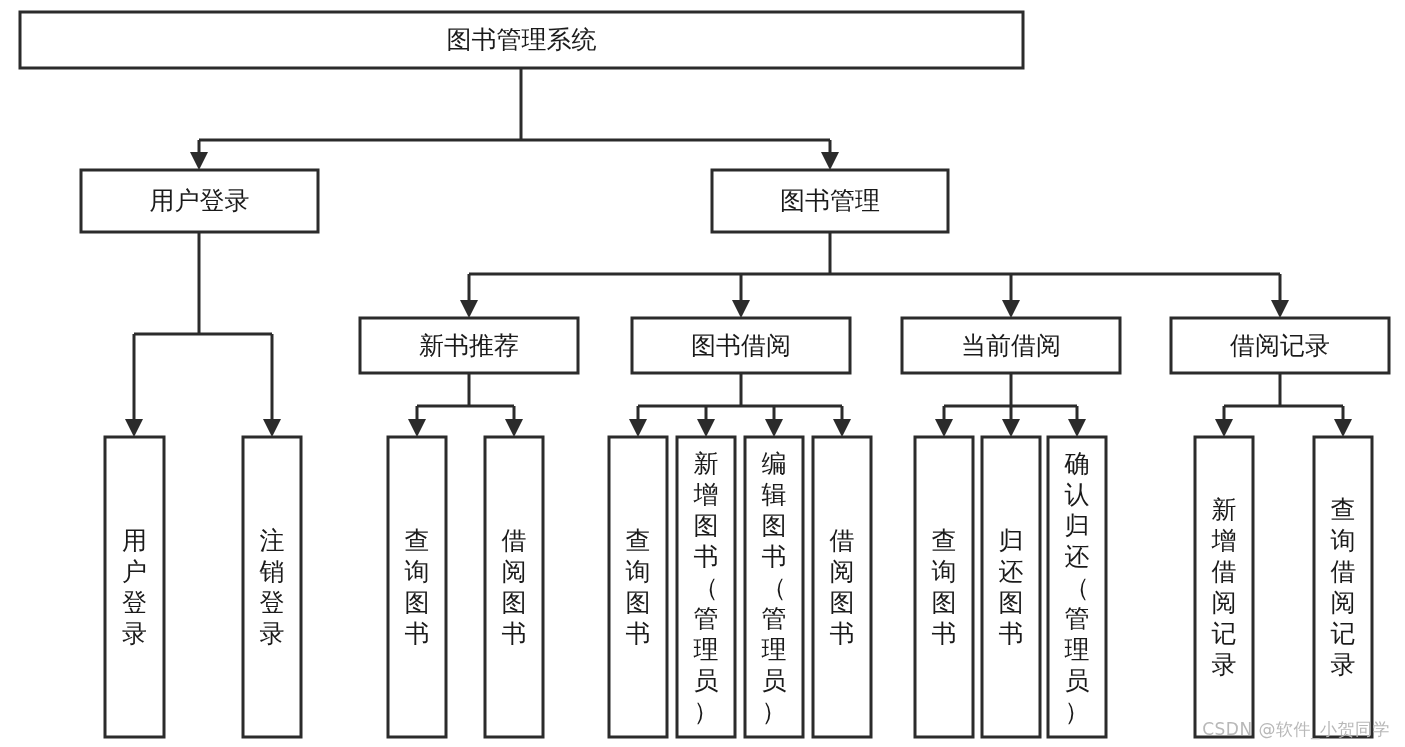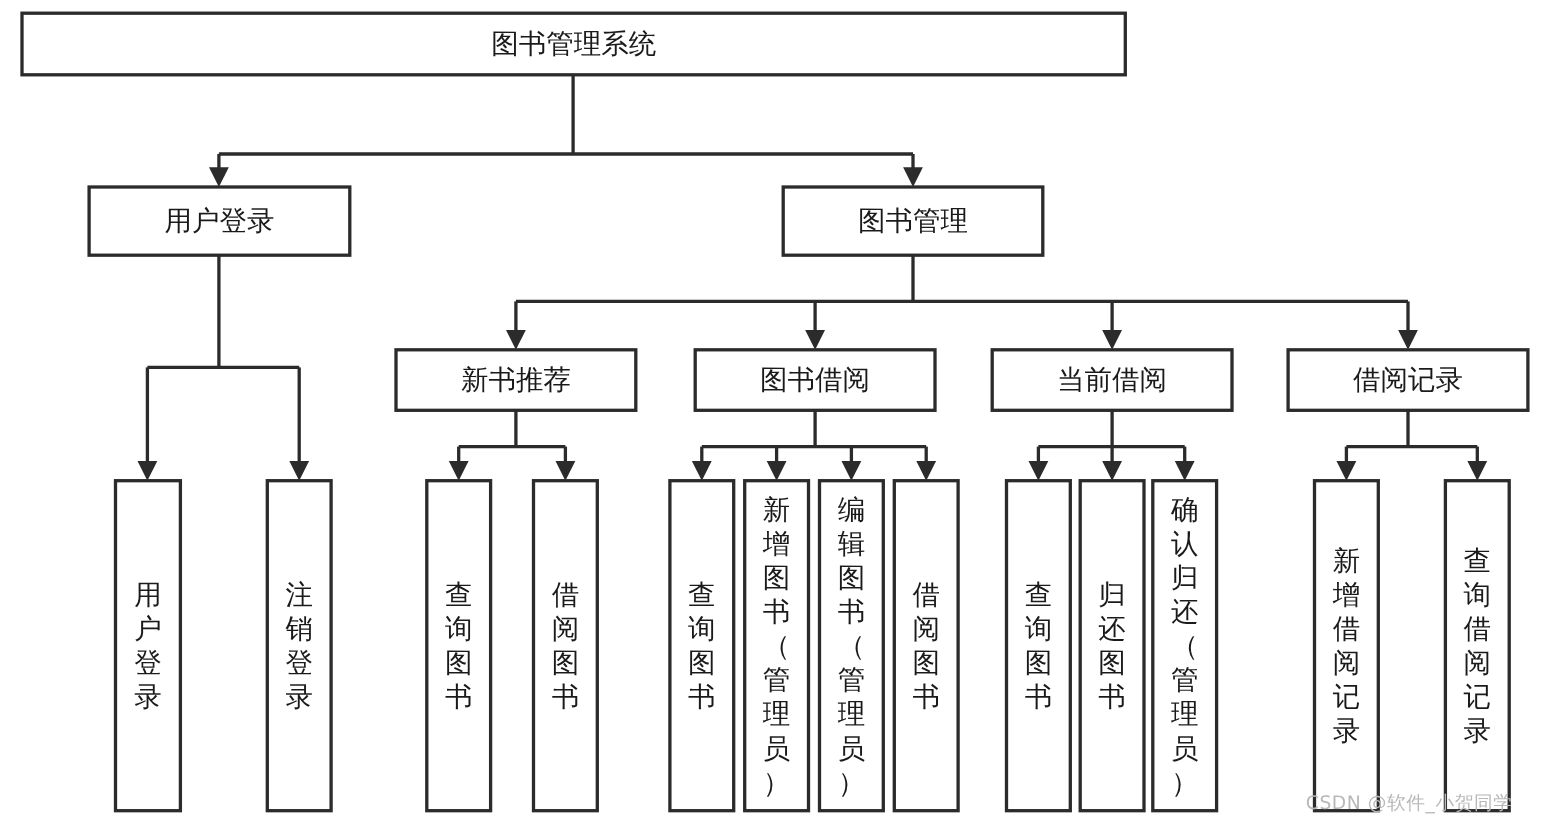--- a/index.html
+++ b/index.html
@@ -46,21 +46,21 @@
     dominant-baseline: middle;
   }
   .node-label-v {
     font-family: "DejaVu Sans", "Liberation Sans", sans-serif;
     font-size: 25px;
     fill: #1a1a1a;
     text-anchor: middle;
   }
   .watermark {
     position: absolute;
-    right: 30px;
+    right: 15px;
     bottom: 6px;
     font-family: "DejaVu Sans", "Liberation Sans", sans-serif;
     font-size: 17px;
     color: #b8b8b8;
     letter-spacing: 0.5px;
     white-space: nowrap;
     user-select: none;
   }
 </style>
 </head>

